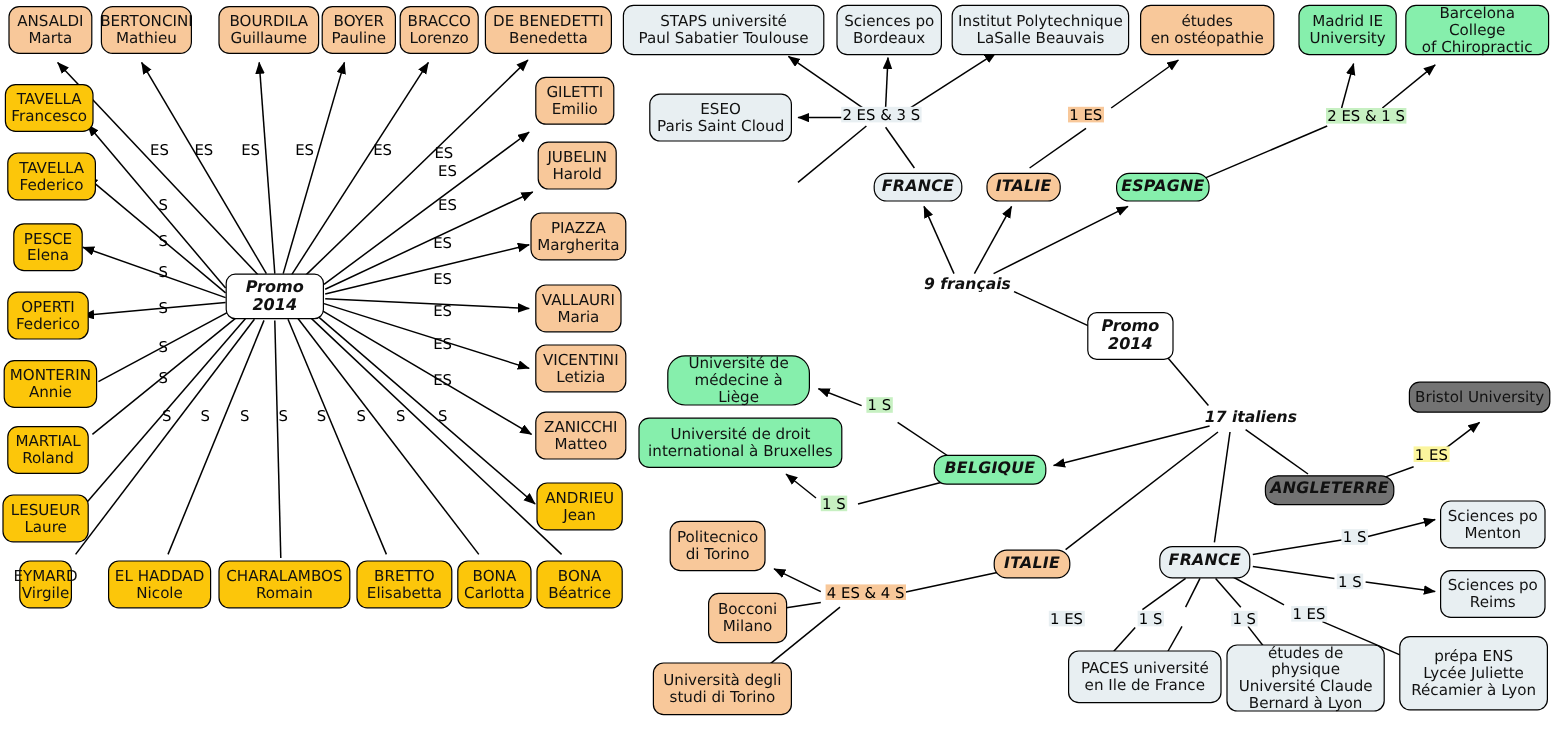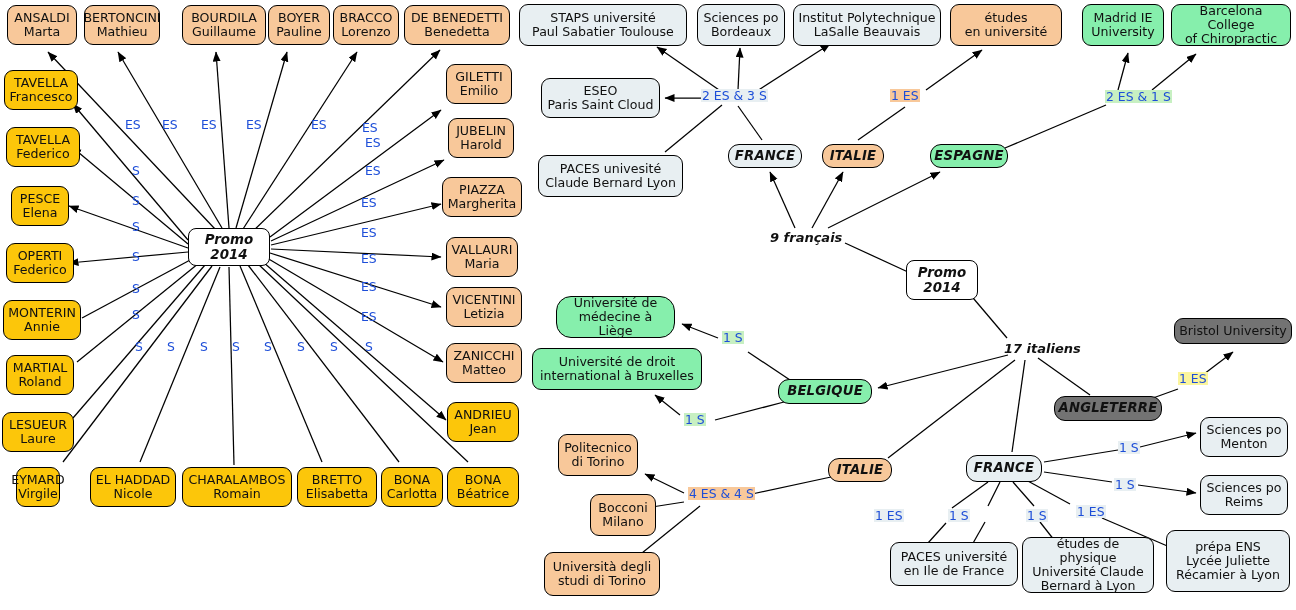--- a/index.html
+++ b/index.html
@@ -17,21 +17,21 @@
   }
   .n-orange{background:#f8c89a;}
   .n-yellow{background:#fcc60a;}
   .n-blue{background:#e8eff2;}
   .n-green{background:#86efac;}
   .n-paleyellow{background:#737373;}
   .n-white{background:#ffffff;}
   .country{font-style:italic;font-weight:bold;font-size:13.2px;border-radius:11px;letter-spacing:.2px;}
   .promo{font-style:italic;font-weight:bold;font-size:13.4px;border-radius:8px;}
   .elabel{
-    position:absolute;font-size:12.4px;color:#1d4ed8;
+    position:absolute;font-size:12.4px;color:#000000;
     white-space:nowrap;padding:0 1px;line-height:1.05;
   }
   .elabel.plain{background:transparent;}
   .elabel.bg-blue{background:#e8eff2;}
   .elabel.bg-green{background:#c7f0c2;}
   .elabel.bg-orange{background:#f8c89a;}
   .elabel.bg-paleyellow{background:#fbf59d;}
   .counttag{position:absolute;font-style:italic;font-weight:bold;font-size:13px;color:#111;white-space:nowrap;}
 </style>
 </head>
@@ -140,21 +140,21 @@
       <line x1="1026" y1="480" x2="1070" y2="504"></line>
       <line x1="1102" y1="518" x2="1172" y2="548"></line>
     </g>
   </svg>
 
   <div class="node promo n-white" style="left:188px;top:228px;width:82px;height:38px;">Promo
 2014</div>
 
   <div class="node n-orange" style="left:7px;top:5px;width:70px;height:40px;">ANSALDI
 Marta</div>
-  <div class="node n-orange" style="left:84px;top:5px;width:76px;height:40px;">BERTONCINI
+  <div class="node n-orange" style="left:84px;top:5px;width:76px;height:40px;border-radius:10px;">BERTONCINI
 Mathieu</div>
   <div class="node n-orange" style="left:182px;top:5px;width:84px;height:40px;">BOURDILA
 Guillaume</div>
   <div class="node n-orange" style="left:268px;top:5px;width:62px;height:40px;">BOYER
 Pauline</div>
   <div class="node n-orange" style="left:333px;top:5px;width:66px;height:40px;">BRACCO
 Lorenzo</div>
   <div class="node n-orange" style="left:404px;top:5px;width:106px;height:40px;">DE BENEDETTI
 Benedetta</div>
 
@@ -243,24 +243,22 @@
   <div class="node country n-green" style="left:930px;top:144px;width:78px;height:24px;">ESPAGNE</div>
 
   <div class="node n-blue" style="left:519px;top:4px;width:168px;height:42px;">STAPS université
 Paul Sabatier Toulouse</div>
   <div class="node n-blue" style="left:697px;top:4px;width:88px;height:42px;">Sciences po
 Bordeaux</div>
   <div class="node n-blue" style="left:793px;top:4px;width:148px;height:42px;">Institut Polytechnique
 LaSalle Beauvais</div>
   <div class="node n-blue" style="left:541px;top:78px;width:119px;height:40px;">ESEO
 Paris Saint Cloud</div>
-  <div class="node n-blue" style="left:538px;top:155px;width:145px;height:42px;">PACES univesité
-Claude Bernard Lyon</div>
   <div class="node n-orange" style="left:950px;top:4px;width:112px;height:42px;">études
-en université</div>
+en ostéopathie</div>
   <div class="node n-green" style="left:1082px;top:4px;width:82px;height:42px;">Madrid IE
 University</div>
   <div class="node n-green" style="left:1171px;top:4px;width:120px;height:42px;">Barcelona College
 of Chiropractic</div>
 
   <span class="elabel bg-blue" style="left:701px;top:89px;">2 ES &amp; 3 S</span>
   <span class="elabel bg-orange" style="left:890px;top:89px;">1 ES</span>
   <span class="elabel bg-green" style="left:1105px;top:90px;">2 ES &amp; 1 S</span>
 
   <div class="node country n-green" style="left:778px;top:379px;width:94px;height:25px;">BELGIQUE</div>

